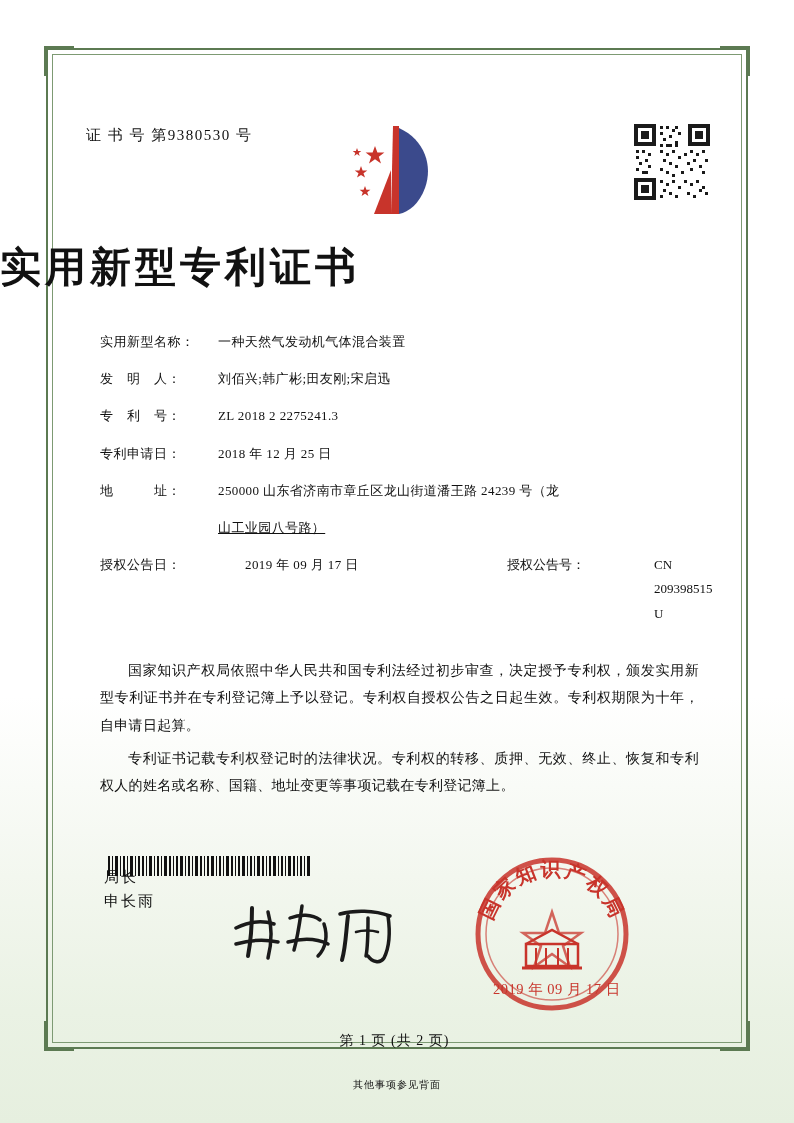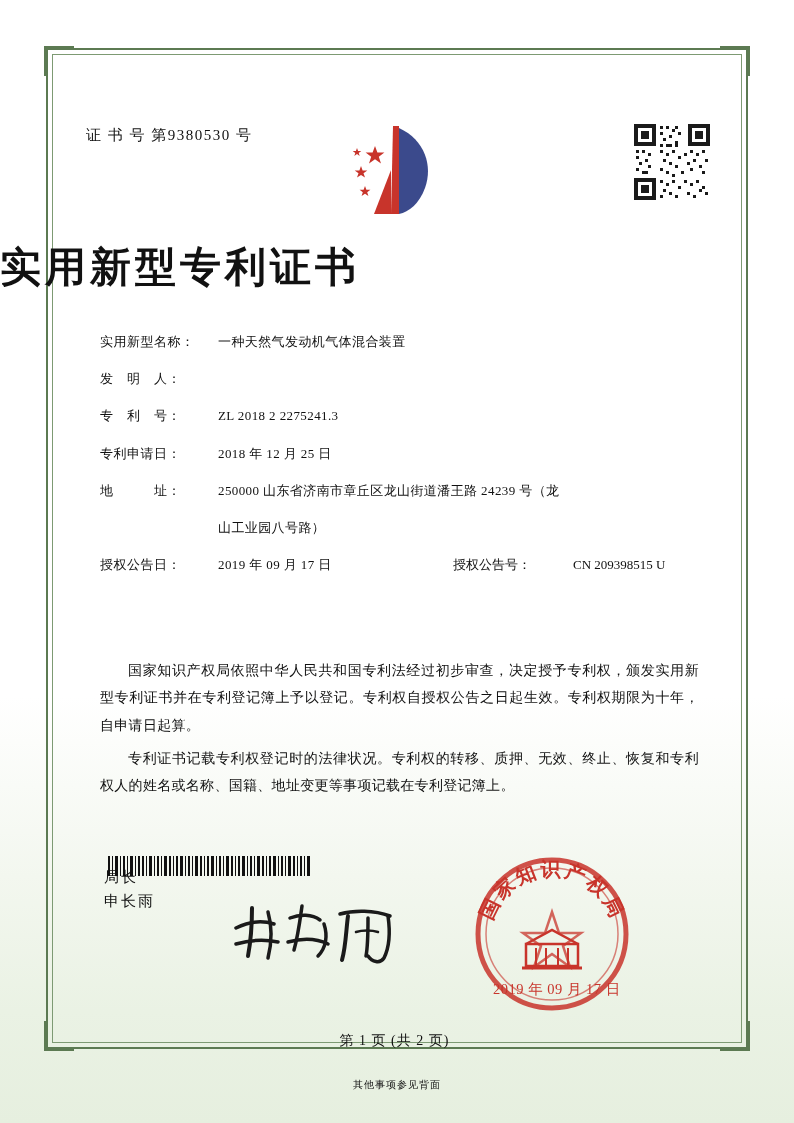--- a/index.html
+++ b/index.html
@@ -124,20 +124,21 @@
     white-space: nowrap;
     display: flex;
     justify-content: space-between;
   }
   .field-row.two-col .field-value2 {
     flex: 1 1 auto;
   }
   .addr-second {
     margin-left: 118px;
     letter-spacing: 0.4px;
+    text-decoration: underline;
   }
 
   .body-text {
     position: absolute;
     left: 100px;
     right: 95px;
     top: 658px;
     font-size: 14px;
     line-height: 1.95;
     text-align: justify;
@@ -323,40 +324,41 @@
 
   <div class="fields">
 
     <div class="field-row">
       <div class="field-label">实用新型名称：</div>
       <div class="field-value">一种天然气发动机气体混合装置</div>
     </div>
 
     <div class="field-row">
       <div class="field-label">发　明　人：</div>
+      <div class="field-value">刘佰兴;韩广彬;田友刚;宋启迅</div>
     </div>
 
     <div class="field-row">
       <div class="field-label">专　利　号：</div>
       <div class="field-value mono">ZL 2018 2 2275241.3</div>
     </div>
 
     <div class="field-row">
       <div class="field-label">专利申请日：</div>
       <div class="field-value">2018 年 12 月 25 日</div>
     </div>
 
 
     <div class="field-row">
       <div class="field-label">地　　　址：</div>
       <div class="field-value">250000  山东省济南市章丘区龙山街道潘王路 24239 号（龙</div>
     </div>
     <div class="addr-second">山工业园八号路）</div>
 
-    <div class="field-row two-col" style="margin-top:12px;">
+    <div class="field-row two-col" style="margin-top:12px;gap:27px;">
       <div class="field-label">授权公告日：</div>
       <div class="field-value">2019 年 09 月 17 日</div>
       <div class="field-label2">授权公告号：</div>
       <div class="field-value2">CN 209398515 U</div>
     </div>
 
   </div>
 
   <div class="body-text">
     <p>国家知识产权局依照中华人民共和国专利法经过初步审查，决定授予专利权，颁发实用新型专利证书并在专利登记簿上予以登记。专利权自授权公告之日起生效。专利权期限为十年，自申请日起算。</p>

